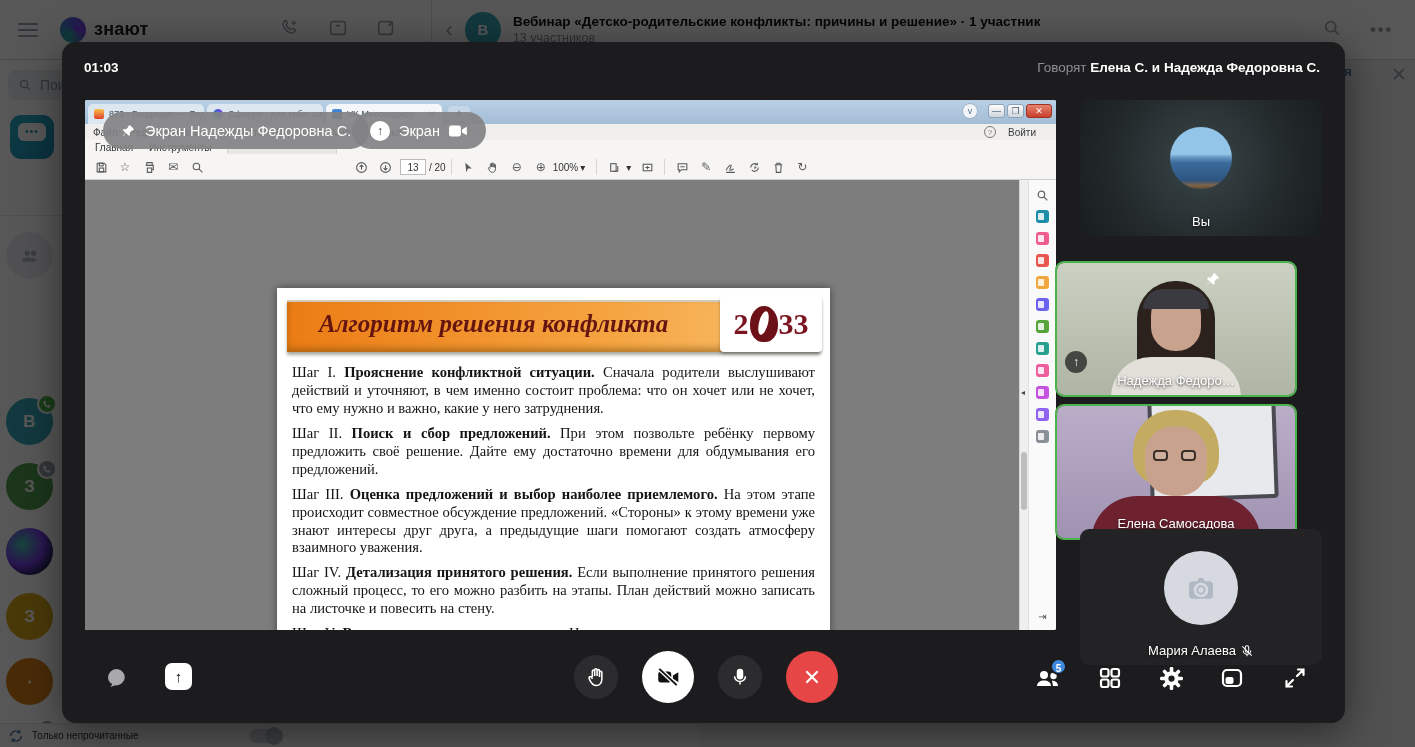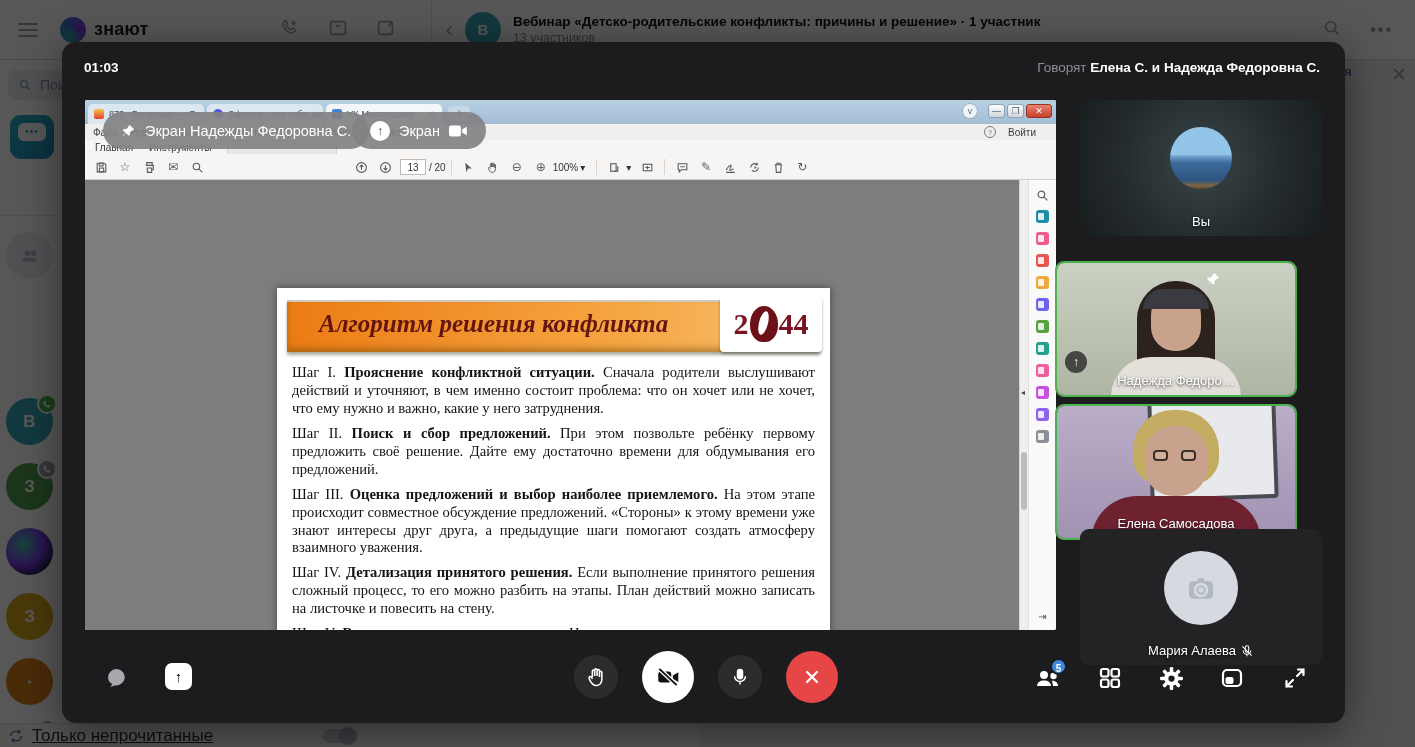--- a/index.html
+++ b/index.html
@@ -35,21 +35,21 @@
   .promo-b { font-size:14px; font-weight:bold; color:#111; }
   .promo-g { font-size:13px; color:#6d7885; margin-top:6px; }
   .promo-l { font-size:13px; color:#2d81e0; margin-top:8px; }
   .side-div { position:absolute; left:0; top:155px; width:352px; height:1px; background:#e7e8ea; }
   .ava { position:absolute; left:6px; width:47px; height:47px; border-radius:50%; color:#fff; font-weight:bold; font-size:17px; display:flex; align-items:center; justify-content:center; }
   .badge-ph { position:absolute; right:-4px; top:-4px; width:20px; height:20px; border-radius:50%; border:2px solid #fff; display:flex; align-items:center; justify-content:center; }
   .badge-ph svg { width:10px; height:10px; }
 
   
   .bg-bottom { position:absolute; left:0; bottom:0; width:700px; height:24px; background:#f5f6f7; border-top:1px solid #e0e1e4; display:flex; align-items:center; }
-  .unread-lbl { font-size:17px; color:#2c2d2e; margin-left:32px;text-decoration:underline; }
+  .unread-lbl { font-size:10px; color:#2c2d2e; margin-left:32px; }
   .toggle { width:34px; height:14px; border-radius:8px; background:#c9cdd2; margin-left:110px; position:relative; }
   .toggle::after { content:""; position:absolute; right:0; top:-2px; width:18px; height:18px; border-radius:50%; background:#aeb4bb; }
   .msg-input-wrap { position:absolute; left:700px; right:0; bottom:0; height:28px; background:#edeef0; }
   .msg-input { position:absolute; left:5px; top:3px; width:555px; height:40px; background:#fff; border:1px solid #dcdfe3; border-radius:16px; display:flex; align-items:center; gap:10px; padding:0 12px; }
   .msg-input input { border:0; outline:none; flex:1; font-size:14px; color:#333; background:transparent; font-family:inherit; }
   .msg-input input::placeholder { color:#8a939e; }
   .join-frag { position:absolute; right:63px; top:64px; font-size:13.5px; font-weight:bold; color:#4a76a8; }
   .bg-close { position:absolute; right:8px; top:63px; color:#99a2ad; font-size:19px; }
 
   #dim { position:absolute; inset:0; background:rgba(0,0,0,0.66); z-index:5; }
@@ -375,21 +375,21 @@
     </div>
 
     <div class="docarea">
 
       <div id="slide">
         <div class="banner">
           <div class="banner-title">Алгоритм решения конфликта</div>
           <div class="logo2023">
             <span>2</span>
               <span class="pelican"></span>
-              <span>44</span>
+              <span>33</span>
           </div>
         </div>
         <div class="slide-body">
           <p><span>Шаг I. </span><b>Прояснение конфликтной ситуации.</b><span> Сначала родители выслушивают действий и уточняют, в чем именно состоит проблема: что он хочет или не хочет, что ему нужно и важно, какие у него затруднения.</span></p>
           <p><span>Шаг II. </span><b>Поиск и сбор предложений.</b><span> При этом позвольте ребёнку первому предложить своё решение. Дайте ему достаточно времени для обдумывания его предложений.</span></p>
           <p><span>Шаг III. </span><b>Оценка предложений и выбор наиболее приемлемого.</b><span> На этом этапе происходит совместное обсуждение предложений. «Стороны» к этому времени уже знают интересы друг друга, а предыдущие шаги помогают создать атмосферу взаимного уважения.</span></p>
           <p><span>Шаг IV. </span><b>Детализация принятого решения.</b><span> Если выполнение принятого решения сложный процесс, то его можно разбить на этапы. План действий можно записать на листочке и повесить на стену.</span></p>
           <p><span>Шаг V. </span><b>Выполнение решения, проверка.</b><span> На этом этапе проверяется: возможно, что-то не учли, или кому-то нужна помощь, или необходимо пересмотреть решение.</span></p>
         </div>
 

